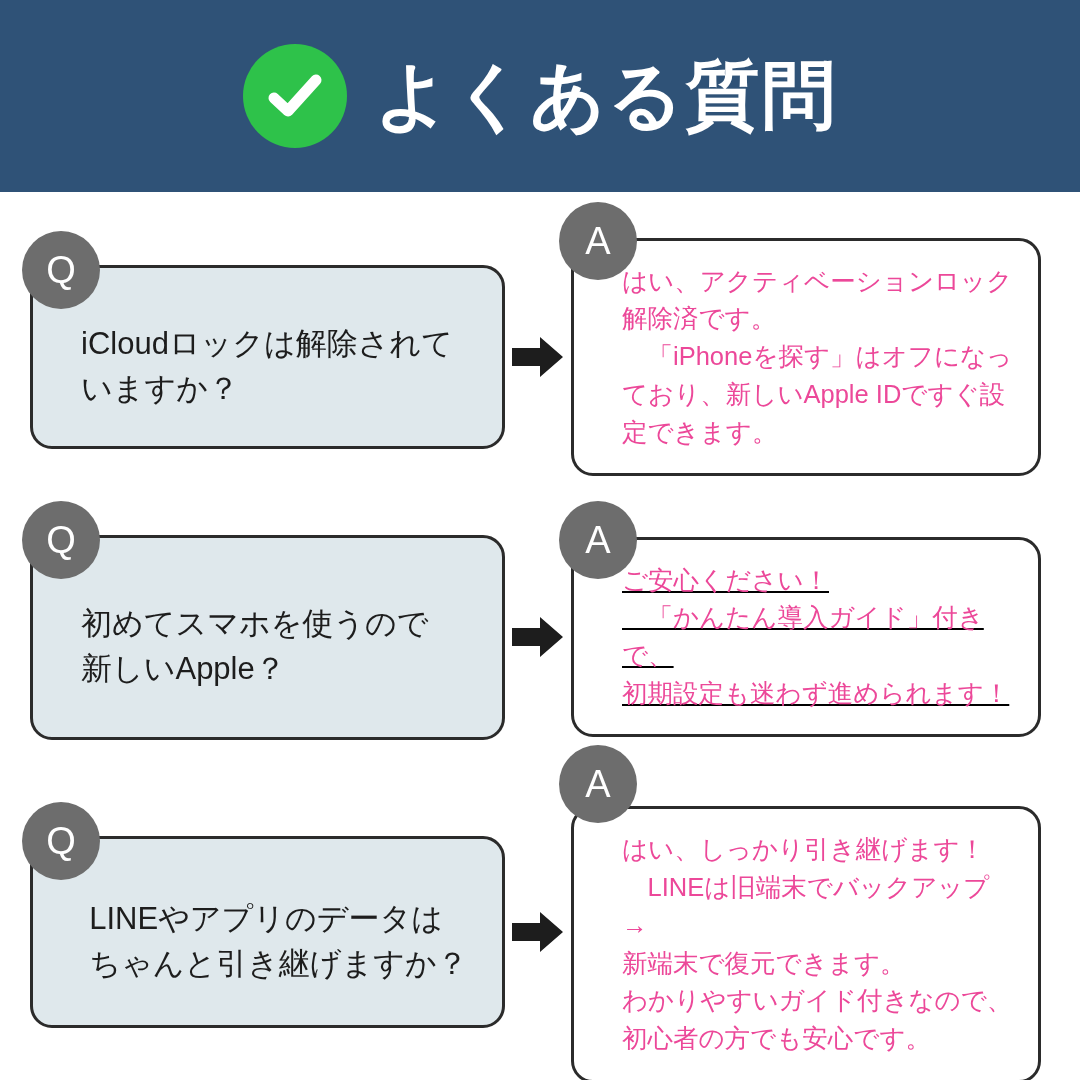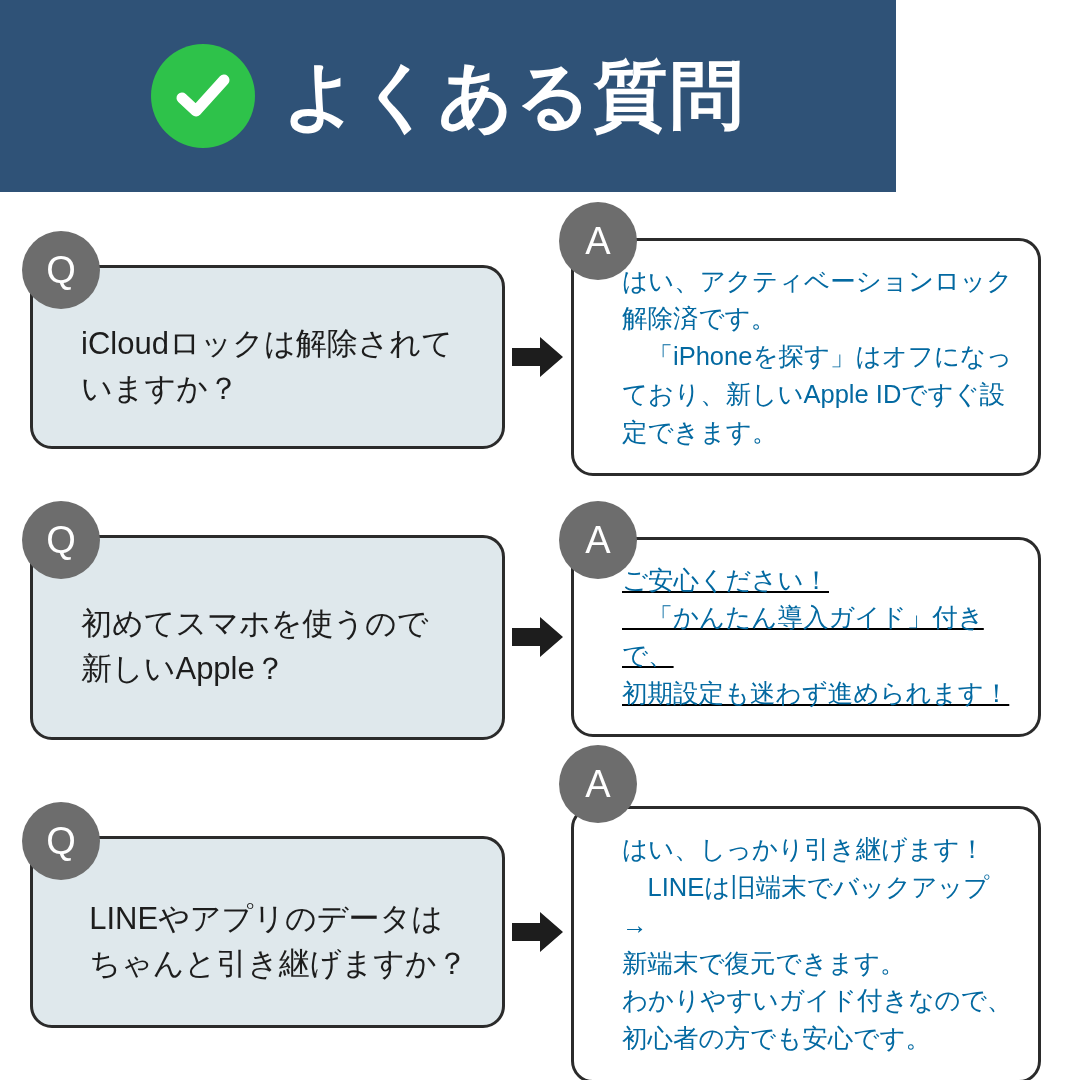--- a/index.html
+++ b/index.html
@@ -19,21 +19,21 @@
     width: 1080px;
     height: 1080px;
     background: #ffffff;
   }
 
   
   .header {
     position: absolute;
     left: 0;
     top: 0;
-    width: 896px;
+    width: 1080px;
     height: 192px;
     background: #2f5277;
     display: flex;
     align-items: center;
     justify-content: center;
     gap: 28px;
   }
   .check-badge {
     width: 104px;
     height: 104px;
@@ -140,21 +140,21 @@
     background: #ffffff;
     box-sizing: border-box;
     padding: 22px 18px 22px 48px;
     min-height: 165px;
     display: flex;
     align-items: center;
   }
   .a-text {
     font-size: 25.5px;
     line-height: 1.48;
-    color: #0369a1;
+    color: #ec4899;
     white-space: pre-line;
   }
   .a-badge {
     left: -12px;
     top: -36px;
   }
 
   
   .r1 .q-bubble { min-height: 178px; }
   .r1 .a-bubble { min-height: 190px; }

